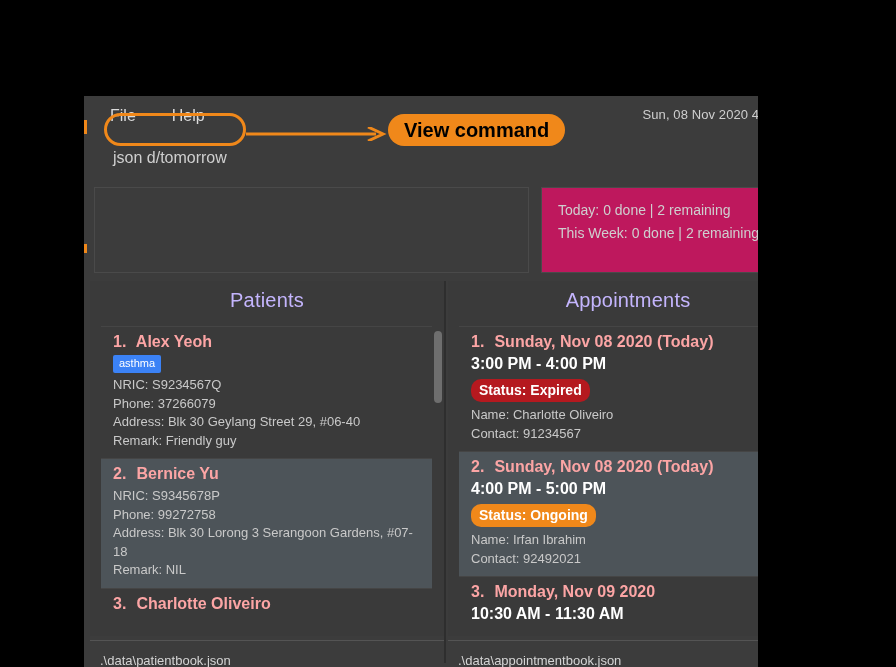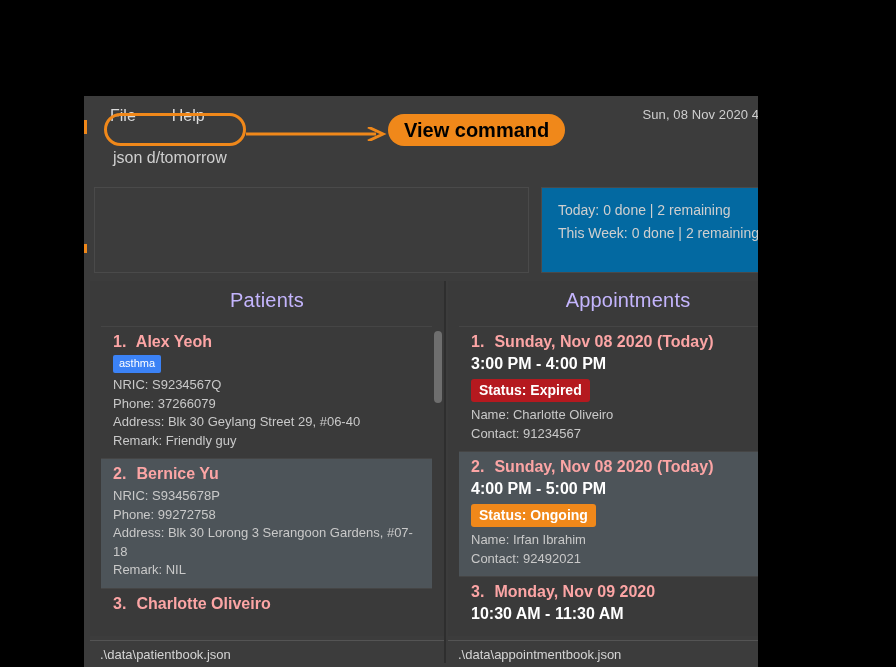--- a/index.html
+++ b/index.html
@@ -67,21 +67,21 @@
   .strip{
     position:absolute;left:0;top:87px;width:730px;height:80px;
     background:#3c3c3c;
   }
   .resultbox{
     position:absolute;left:10px;top:4px;width:435px;height:86px;
     background:#3c3c3c;border:1px solid #4a4a4a;box-sizing:border-box;
   }
   .statsbox{
     position:absolute;left:457px;top:4px;width:262px;height:86px;
-    background:#0369a1;border:1px solid #4a4a4a;box-sizing:border-box;
+    background:#be185d;border:1px solid #4a4a4a;box-sizing:border-box;
     padding:11px 0 0 16px;
   }
   .stats-line{color:#cfcfcf;font-size:14px;line-height:23px;}
 
   
   .panes{
     position:absolute;left:0;top:185px;width:730px;height:355px;
   }
   .pane{position:absolute;top:0;height:355px;background:#3a3a3a;}
   .pane-left{left:6px;width:354px;}
@@ -112,42 +112,42 @@
   }
   .tags{margin:1px 0 3px 0;line-height:0;}
   .tag{
     display:inline-block;background:#3b82f6;color:#ffffff;
     font-size:11px;padding:2px 6px 3px 6px;border-radius:2px;
     margin-right:6px;line-height:13px;
   }
   .field{color:#c9c9c9;font-size:13px;line-height:18.5px;}
   .badge{
     display:inline-block;color:#ffffff;font-size:14px;font-weight:bold;
-    padding:2px 8px 3px 8px;border-radius:3px;margin:2px 0 4px 0;
+    padding:2px 8px 3px 8px;border-radius:10px;margin:2px 0 4px 0;
     line-height:18px;
   }
   .badge.expired{background:#b5191f;}
   .badge.ongoing{background:#f0881a;}
 
   
   .scrollbar{
     position:absolute;top:45px;width:11px;height:300px;background:#3a3a3a;
   }
   .pane-left .scrollbar{right:1px;}
   .pane-right .scrollbar{right:1px;}
   .thumb{
     position:absolute;left:2px;top:5px;width:8px;height:72px;
     background:#6e6e6e;border-radius:4px;
   }
 
   
   .footer{
     position:absolute;bottom:0;height:28px;background:#3c3c3c;
     border-top:1px solid #545454;box-sizing:border-box;
-    display:flex;align-items:center;color:#d5d5d5;font-size:13px;
+    display:flex;align-items:flex-end;color:#d5d5d5;font-size:13px;
     padding-left:10px;
   }
   .footer-left{left:6px;width:354px;}
   .footer-right{left:364px;width:360px;}
   .divider-v{
     position:absolute;left:360px;top:185px;width:2px;height:382px;
     background:#2e2e2e;
   }
 </style>
 </head>

